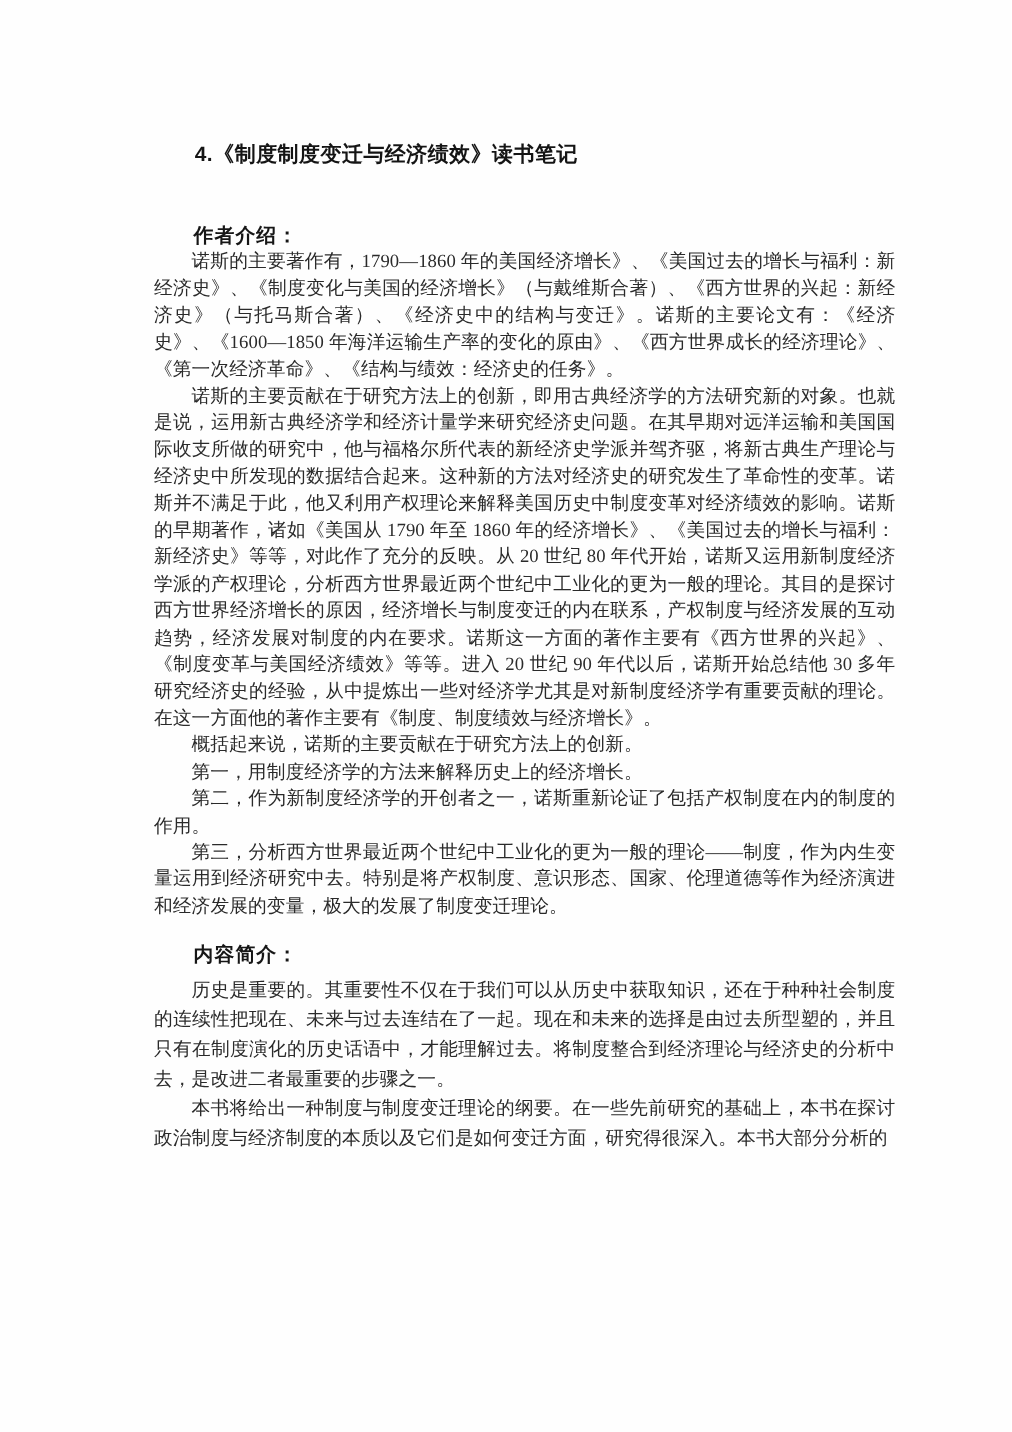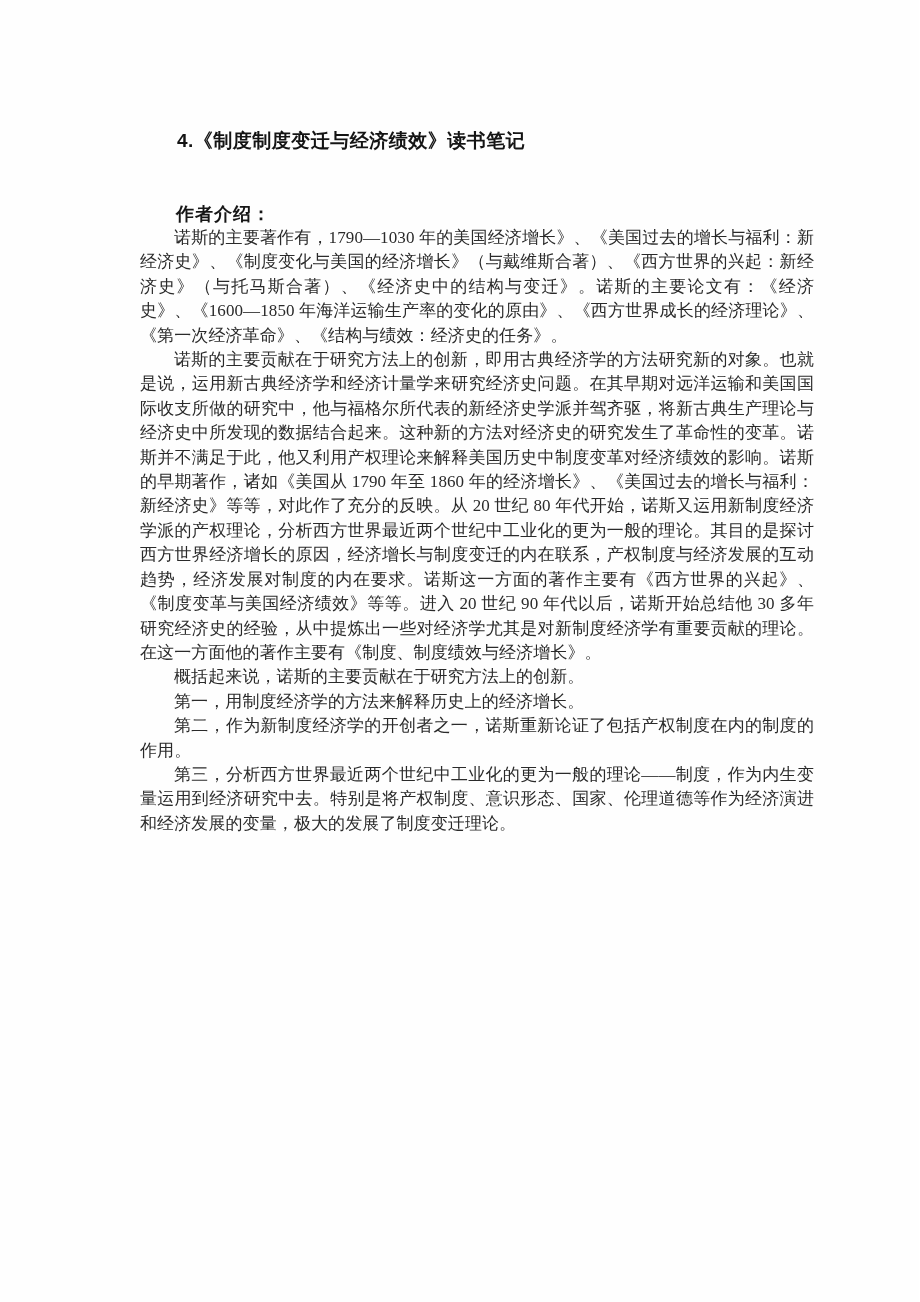--- a/index.html
+++ b/index.html
@@ -56,22 +56,27 @@
 </style>
 </head>
 <body>
 
 <div class="page">
   <div class="content">
     <h1 class="doc-title">4.《制度制度变迁与经济绩效》读书笔记</h1>
     <div id="sections">
         <section class="doc-section sec-0">
           <h2 class="section-heading">作者介绍：</h2>
-          <p class="para">诺斯的主要著作有，1790—1030 年的美国经济增长》、《美国过去的增长与福利：新经济史》、《制度变化与美国的经济增长》（与戴维斯合著）、《西方世界的兴起：新经济史》（与托马斯合著）、《经济史中的结构与变迁》。诺斯的主要论文有：《经济史》、《1600—1850 年海洋运输生产率的变化的原由》、《西方世界成长的经济理论》、《第一次经济革命》、《结构与绩效：经济史的任务》。</p>
+          <p class="para">诺斯的主要著作有，1790—1860 年的美国经济增长》、《美国过去的增长与福利：新经济史》、《制度变化与美国的经济增长》（与戴维斯合著）、《西方世界的兴起：新经济史》（与托马斯合著）、《经济史中的结构与变迁》。诺斯的主要论文有：《经济史》、《1600—1850 年海洋运输生产率的变化的原由》、《西方世界成长的经济理论》、《第一次经济革命》、《结构与绩效：经济史的任务》。</p>
           <p class="para">诺斯的主要贡献在于研究方法上的创新，即用古典经济学的方法研究新的对象。也就是说，运用新古典经济学和经济计量学来研究经济史问题。在其早期对远洋运输和美国国际收支所做的研究中，他与福格尔所代表的新经济史学派并驾齐驱，将新古典生产理论与经济史中所发现的数据结合起来。这种新的方法对经济史的研究发生了革命性的变革。诺斯并不满足于此，他又利用产权理论来解释美国历史中制度变革对经济绩效的影响。诺斯的早期著作，诸如《美国从 1790 年至 1860 年的经济增长》、《美国过去的增长与福利：新经济史》等等，对此作了充分的反映。从 20 世纪 80 年代开始，诺斯又运用新制度经济学派的产权理论，分析西方世界最近两个世纪中工业化的更为一般的理论。其目的是探讨西方世界经济增长的原因，经济增长与制度变迁的内在联系，产权制度与经济发展的互动趋势，经济发展对制度的内在要求。诺斯这一方面的著作主要有《西方世界的兴起》、《制度变革与美国经济绩效》等等。进入 20 世纪 90 年代以后，诺斯开始总结他 30 多年研究经济史的经验，从中提炼出一些对经济学尤其是对新制度经济学有重要贡献的理论。在这一方面他的著作主要有《制度、制度绩效与经济增长》。</p>
           <p class="para">概括起来说，诺斯的主要贡献在于研究方法上的创新。</p>
           <p class="para">第一，用制度经济学的方法来解释历史上的经济增长。</p>
           <p class="para">第二，作为新制度经济学的开创者之一，诺斯重新论证了包括产权制度在内的制度的作用。</p>
           <p class="para">第三，分析西方世界最近两个世纪中工业化的更为一般的理论——制度，作为内生变量运用到经济研究中去。特别是将产权制度、意识形态、国家、伦理道德等作为经济演进和经济发展的变量，极大的发展了制度变迁理论。</p>
         </section>
+        <section class="doc-section sec-1">
+          <h2 class="section-heading">内容简介：</h2>
+          <p class="para">历史是重要的。其重要性不仅在于我们可以从历史中获取知识，还在于种种社会制度的连续性把现在、未来与过去连结在了一起。现在和未来的选择是由过去所型塑的，并且只有在制度演化的历史话语中，才能理解过去。将制度整合到经济理论与经济史的分析中去，是改进二者最重要的步骤之一。</p>
+          <p class="para">本书将给出一种制度与制度变迁理论的纲要。在一些先前研究的基础上，本书在探讨政治制度与经济制度的本质以及它们是如何变迁方面，研究得很深入。本书大部分分析的</p>
+        </section>
       </div>
   </div>
 </div>
 
 </body></html>

